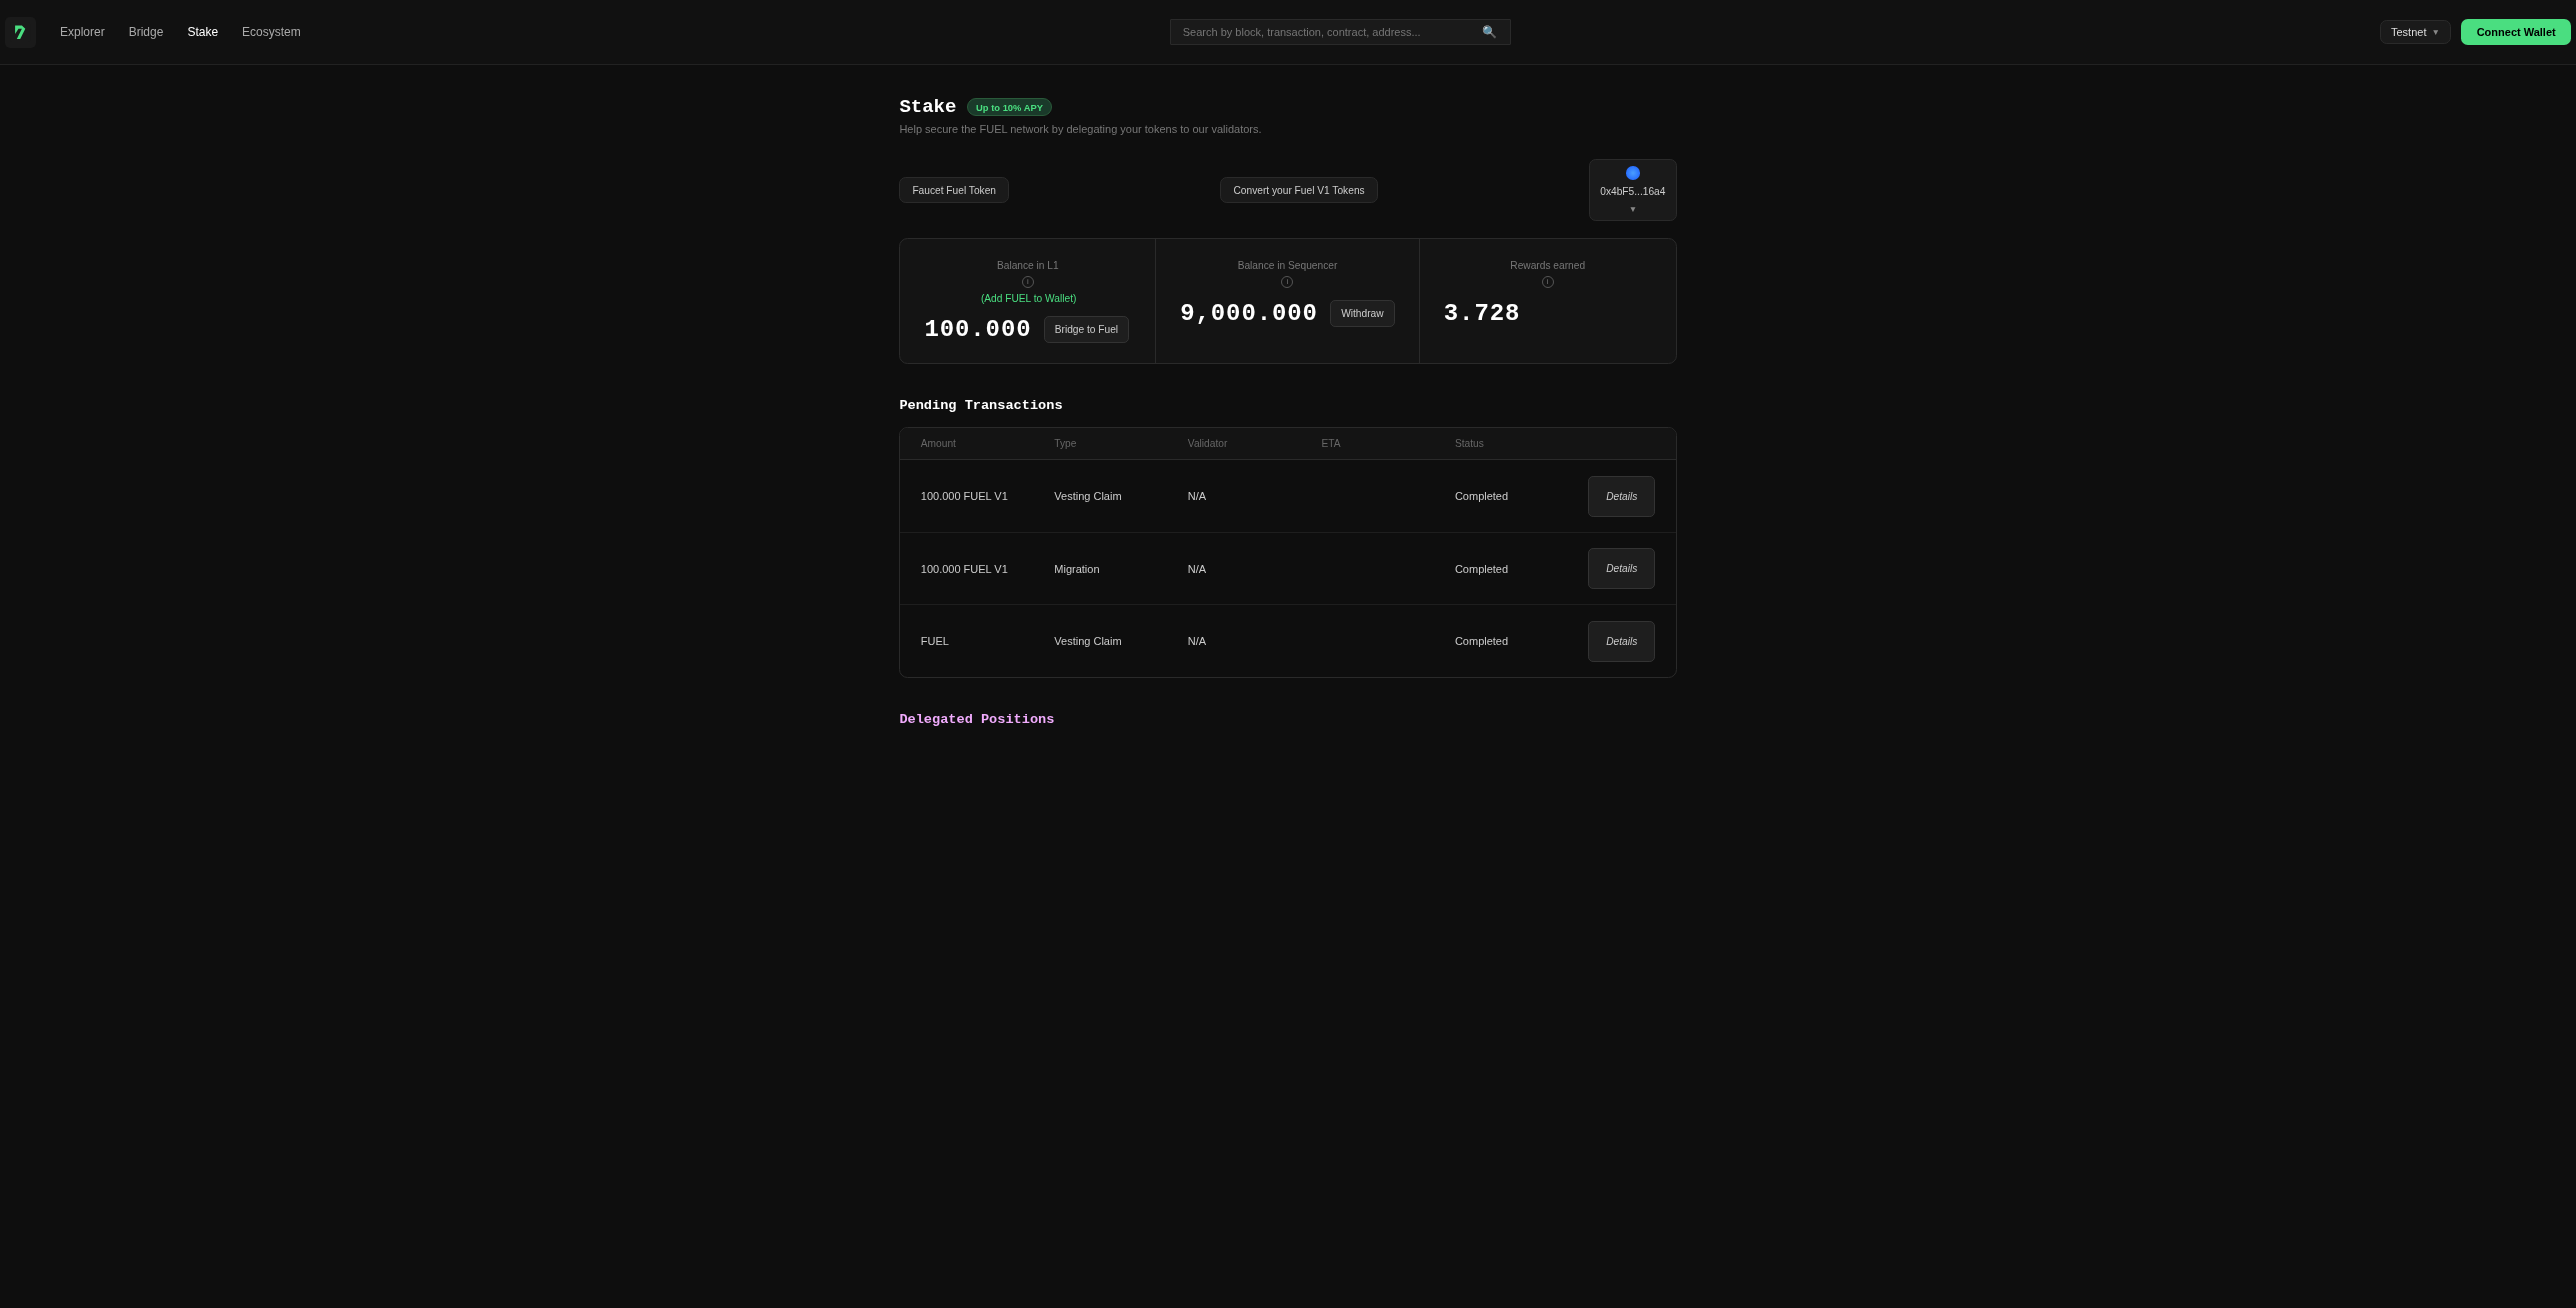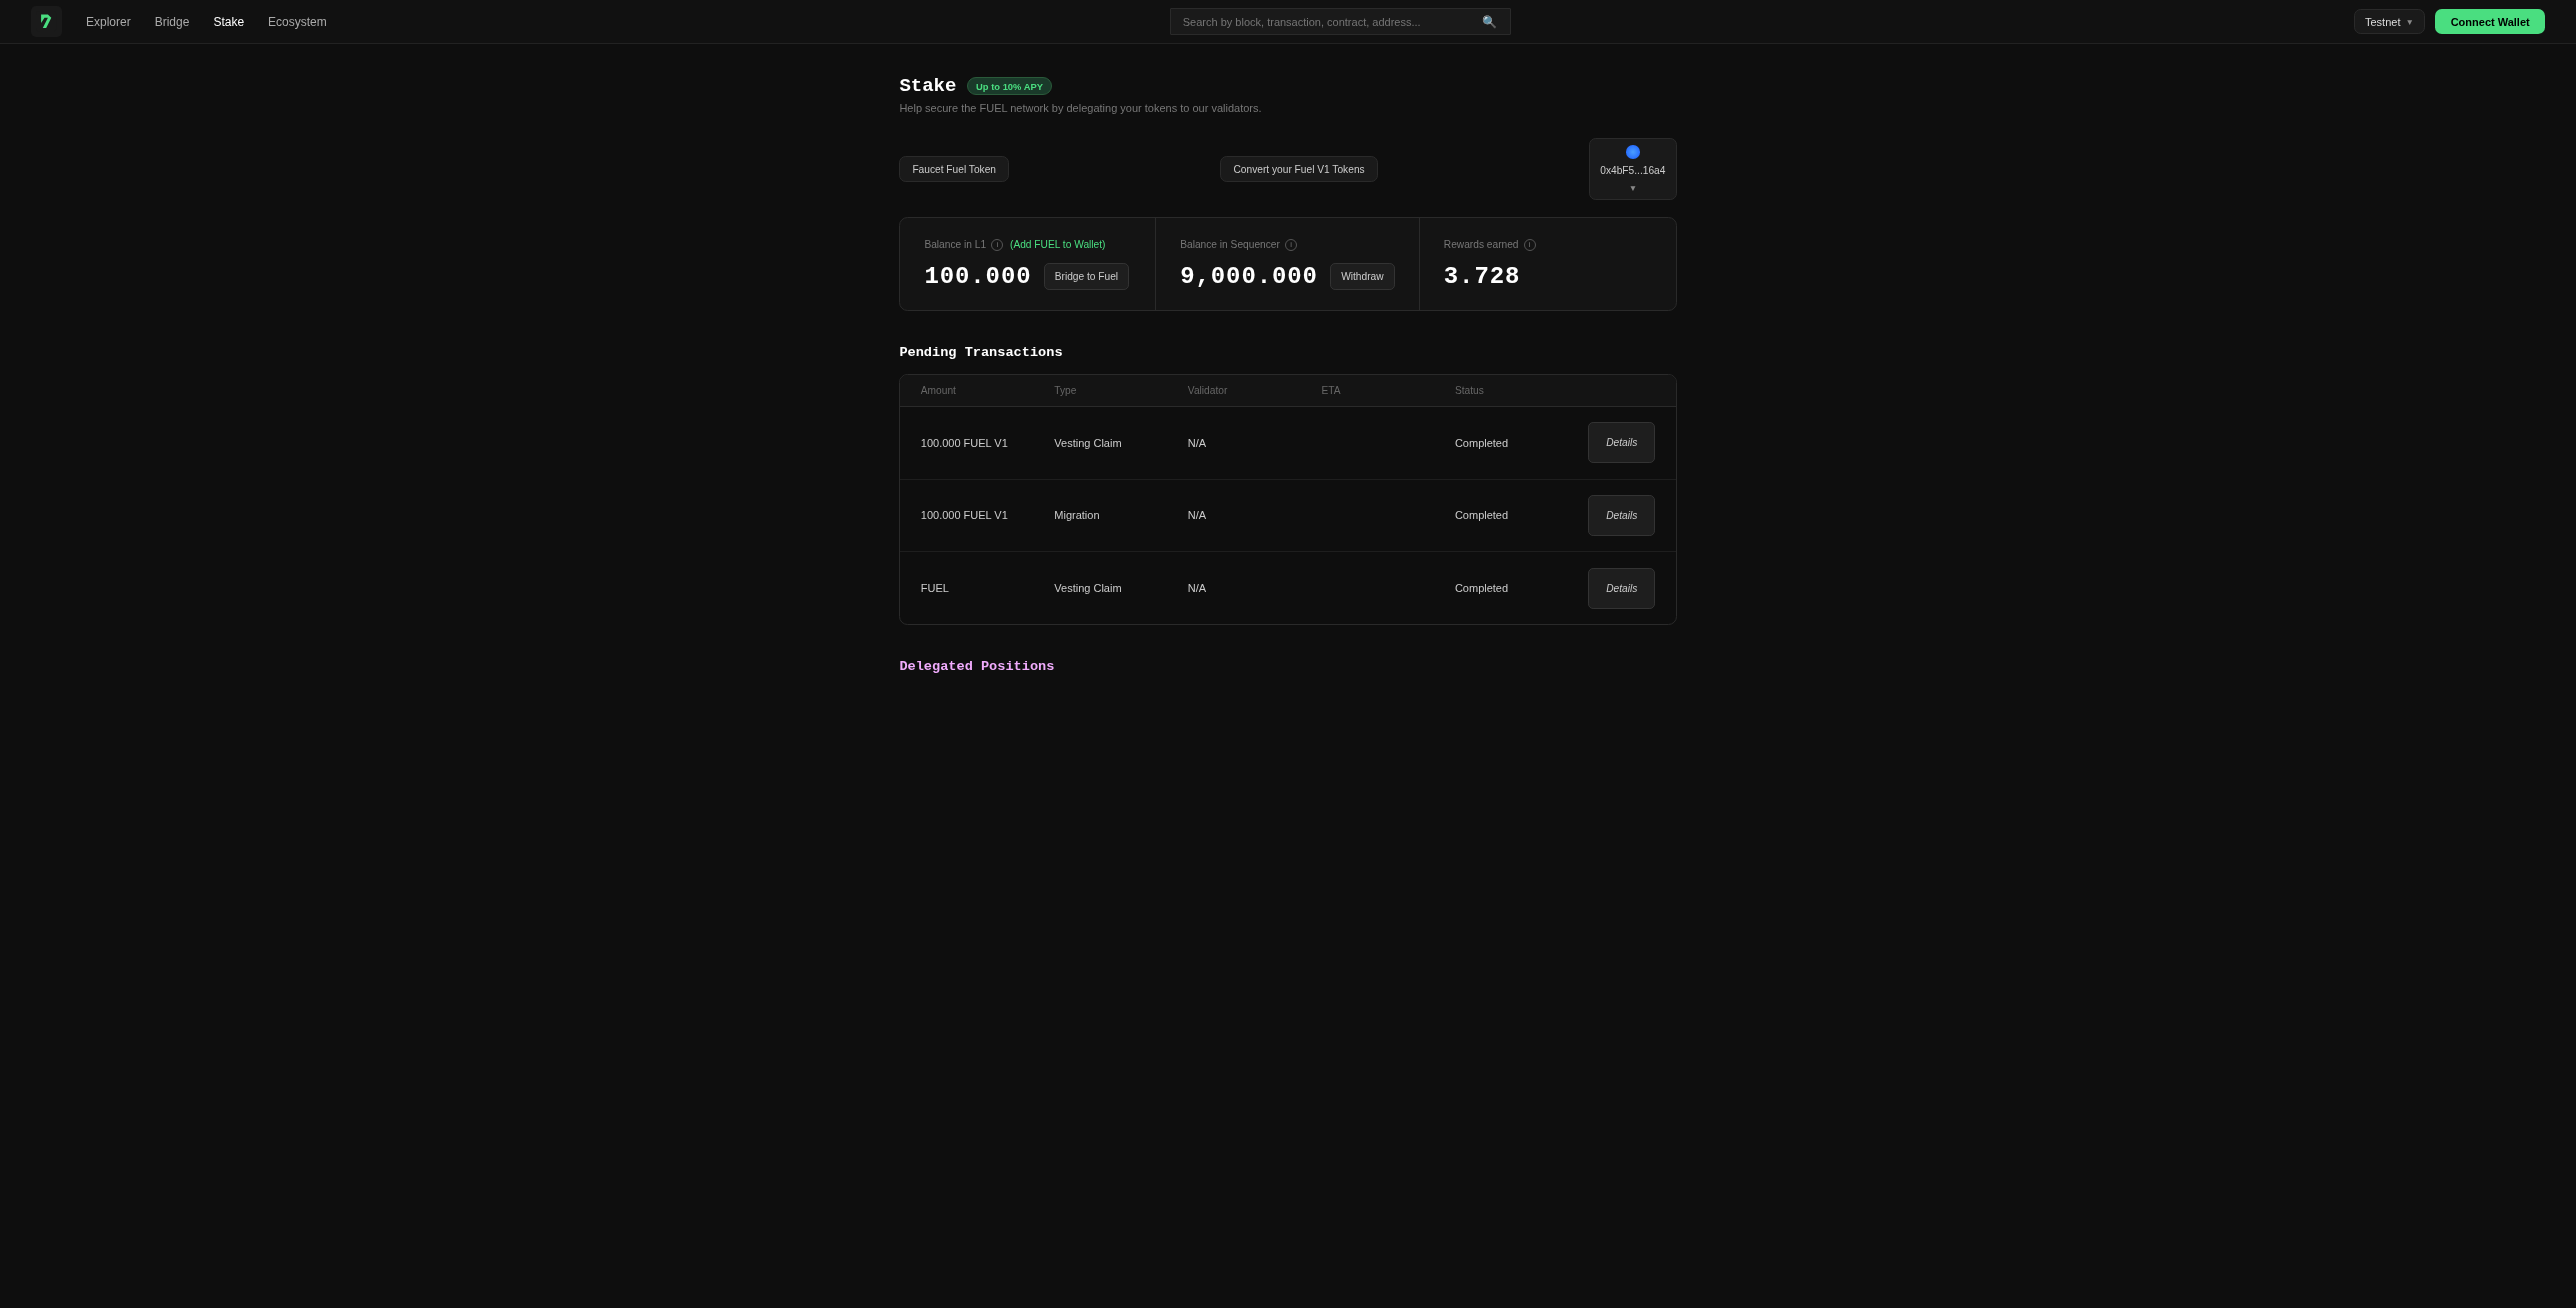--- a/index.html
+++ b/index.html
@@ -8,22 +8,22 @@
       color: #e0e0e0;
       font-family: -apple-system, BlinkMacSystemFont, 'Segoe UI', sans-serif;
       min-height: 100vh;
     }
 
     
     .navbar {
       display: flex;
       align-items: center;
       justify-content: space-between;
-      padding: 0 31px;
-      height: 44px;
+      padding: 0 5px;
+      height: 65px;
       background: #111;
       border-bottom: 0.9px solid #222;
     }
     .nav-left {
       display: flex;
       align-items: center;
       gap: 24px;
     }
     .logo {
       width: 31px;
@@ -230,20 +230,21 @@
       border-right: 0.9px solid #2a2a2a;
     }
     .balance-card:last-child { border-right: none; }
     .balance-label {
       display: flex;
       align-items: center;
       gap: 5.1px;
       font-size: 10.2px;
       color: #777;
       margin-bottom: 12px;
+      flex-direction: column;
     }
     .balance-label .add-link {
       color: #4ade80;
       font-size: 10.2px;
       cursor: pointer;
       margin-left: 1.7px;
     }
     .info-icon {
       width: 12px;
       height: 12px;

